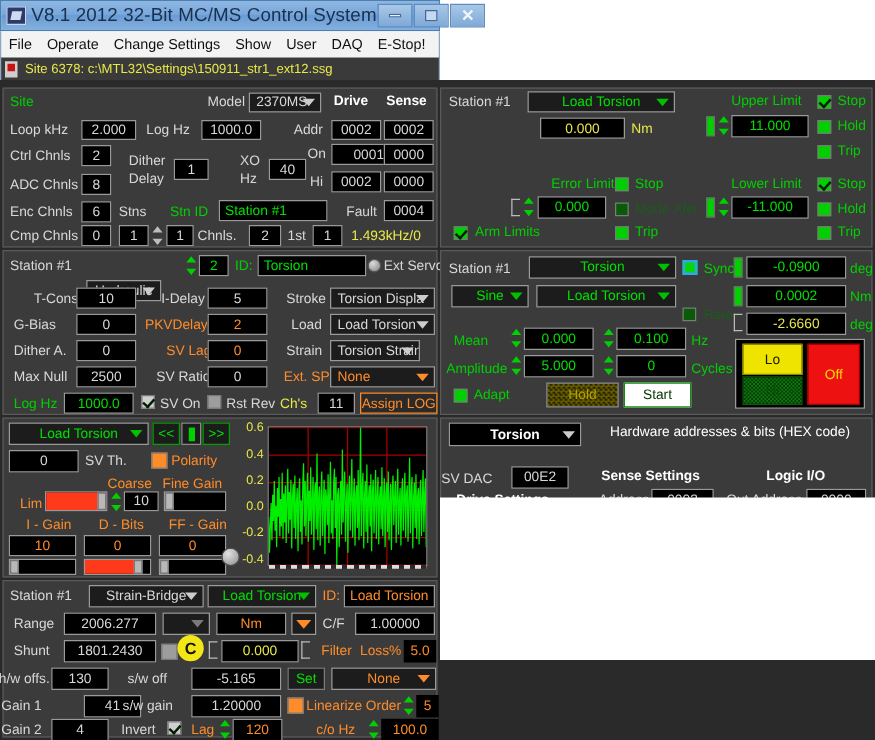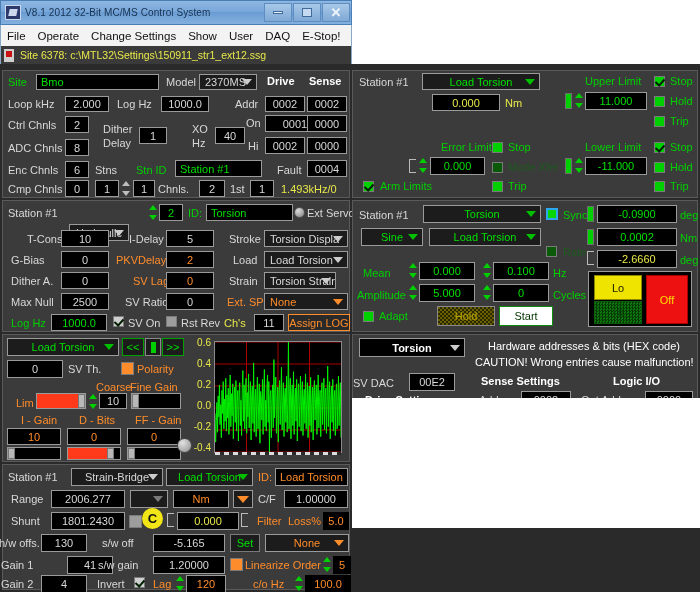--- a/index.html
+++ b/index.html
@@ -7,21 +7,21 @@
   #app{position:relative;width:700px;height:592px;background:#ffffff;}
 
   
   .win{position:absolute;left:0;top:0;width:352px;height:592px;}
   .titlebar{position:absolute;left:0;top:0;width:352px;height:25px;
     background:linear-gradient(180deg,#8db6e2 0%,#7aa8db 45%,#6a9cd4 50%,#84b0de 100%);
     border:1px solid #4a7fb5;box-sizing:border-box;display:flex;align-items:center;}
   .tb-icon{width:16px;height:15px;margin:0 4px 0 4px;background:#2b3a6b;border:1px solid #c9d8ef;
     position:relative;flex:none;box-sizing:border-box;}
   .tb-icon:after{content:"";position:absolute;left:3px;top:3px;width:8px;height:7px;background:#cfd9ee;transform:skewX(-12deg);}
-  .tb-title{font-size:10px;color:#17314f;white-space:nowrap;letter-spacing:.1px;flex:1;}
+  .tb-title{font-size:15px;color:#17314f;white-space:nowrap;letter-spacing:.1px;flex:1;}
   .tb-btns{display:flex;gap:0;margin-right:1px;}
   .tb-btn{width:28px;height:19px;border:1px solid #5c8cc0;box-sizing:border-box;
     background:linear-gradient(180deg,#a8c8e8,#7fa9d6);display:flex;align-items:center;justify-content:center;
     color:#1d3c5e;font-size:12px;margin-left:1px;}
   .tb-btn .mn{width:10px;height:3px;background:#eaf2fb;border:1px solid #41699a;box-sizing:border-box;}
   .tb-btn .mx{width:10px;height:9px;background:#c5daf1;border:1px solid #41699a;box-sizing:border-box;}
   .tb-btn.close{font-size:13px;font-weight:bold;color:#e8f1fa;text-shadow:0 1px 0 #2b5party;}
   .tb-btn.close span{color:#f0f6fc;font-size:13px;font-weight:bold;line-height:1;}
 
   .menubar{position:absolute;left:0;top:25px;width:352px;height:21px;background:#f3f3f3;
@@ -101,21 +101,20 @@
 </style>
 </head>
 <body>
 
 <div id="app">
 
   <div class="canvas"></div>
 
   <div class="panel" style="left:2px;top:70px;width:348px;height:128px;">
     <span class="lbl grn" style="position:absolute;left:5px;top:5px;">Site</span>
-    <div class="fld grn left" style="left:33px;top:3px;width:123px;height:16px;">Bmo</div>
     <span class="lbl" style="position:absolute;left:163px;top:5px;">Model</span>
     <div class="ddn" style="left:196px;top:3px;width:58px;height:16px;">
         <span>2370MS</span>
         <i class="arw"></i>
       </div>
     <span class="lbl wht b" style="position:absolute;left:264px;top:4px;">Drive</span>
     <span class="lbl wht b" style="position:absolute;left:306px;top:4px;">Sense</span>
 
     <span class="lbl" style="position:absolute;left:5px;top:27px;">Loop kHz</span>
     <div class="fld" style="left:62px;top:25px;width:44px;height:16px;">2.000</div>
@@ -338,21 +337,21 @@
     <div class="btn" style="left:119px;top:3px;width:22px;height:18px;background:#1c1c1c;color:#00e000;border-color:#00a000;">&lt;&lt;</div>
     <div class="btn" style="left:142px;top:3px;width:16px;height:18px;background:#1c1c1c;border-color:#8a8a8a;">
         <span style="width:5px;height:11px;background:#00d000;display:block;"></span>
       </div>
     <div class="btn" style="left:159px;top:3px;width:22px;height:18px;background:#1c1c1c;color:#00e000;border-color:#00a000;">&gt;&gt;</div>
 
     <div class="fld" style="left:4px;top:25px;width:56px;height:18px;">0</div>
     <span class="lbl" style="position:absolute;left:65px;top:28px;">SV Th.</span>
     <div class="chk org" style="left:118px;top:27px;width:13px;height:13px;"></div>
     <span class="lbl org" style="position:absolute;left:134px;top:28px;">Polarity</span>
-    <span class="lbl org" style="position:absolute;left:93px;top:46px;">Coarse</span>
+    <span class="lbl org" style="position:absolute;left:83px;top:46px;">Coarse</span>
     <span class="lbl org" style="position:absolute;left:127px;top:46px;">Fine Gain</span>
 
     <span class="lbl org" style="position:absolute;left:13px;top:62px;">Lim</span>
     <div class="slider" style="left:33px;top:58px;width:50px;height:16px;">
       <div class="fillr" style="width:42px;"></div>
       <div class="thumb" style="left:41px;"></div>
     </div>
     <div class="spin" style="left:86px;top:59px;"></div>
     <div class="fld" style="left:96px;top:58px;width:28px;height:16px;">10</div>
     <div class="slider" style="left:128px;top:58px;width:50px;height:16px;">
@@ -402,21 +401,20 @@
         background:repeating-linear-gradient(90deg,#dcdcdc 0 5px,#2a2a2a 5px 9px);"></div>
     </div>
   </div>
 
   <div class="panel" style="left:352px;top:334px;width:346px;height:128px;">
     <div class="ddn center" style="left:6px;top:3px;width:106px;height:19px;background:#000;color:#ffffff;font-weight:bold;">
         <span>Torsion</span>
         <i class="arw"></i>
       </div>
     <span class="lbl wht" style="position:absolute;left:122px;top:5px;padding-left:13px;">Hardware addresses &amp; bits (HEX code)</span>
-    <span class="lbl wht" style="position:absolute;left:122px;top:21px;">CAUTION! Wrong entries cause malfunction!</span>
 
     <span class="lbl" style="position:absolute;left:0;top:42px;text-align:center;">SV DAC</span>
     <div class="fld" style="left:56px;top:38px;width:46px;height:18px;">00E2</div>
     <span class="lbl wht b" style="position:absolute;left:12px;top:59px;">Drive Settings</span>
     <span class="lbl" style="position:absolute;left:12px;top:79px;">Address</span>
     <div class="fld" style="left:56px;top:76px;width:46px;height:18px;">0003</div>
     <span class="lbl" style="position:absolute;left:18px;top:99px;">On Bit</span>
     <div class="fld" style="left:56px;top:96px;width:46px;height:18px;">0200</div>
     <span class="lbl" style="position:absolute;left:20px;top:119px;">Hi Bit</span>
     <div class="fld" style="left:56px;top:116px;width:46px;height:18px;">0200</div>

